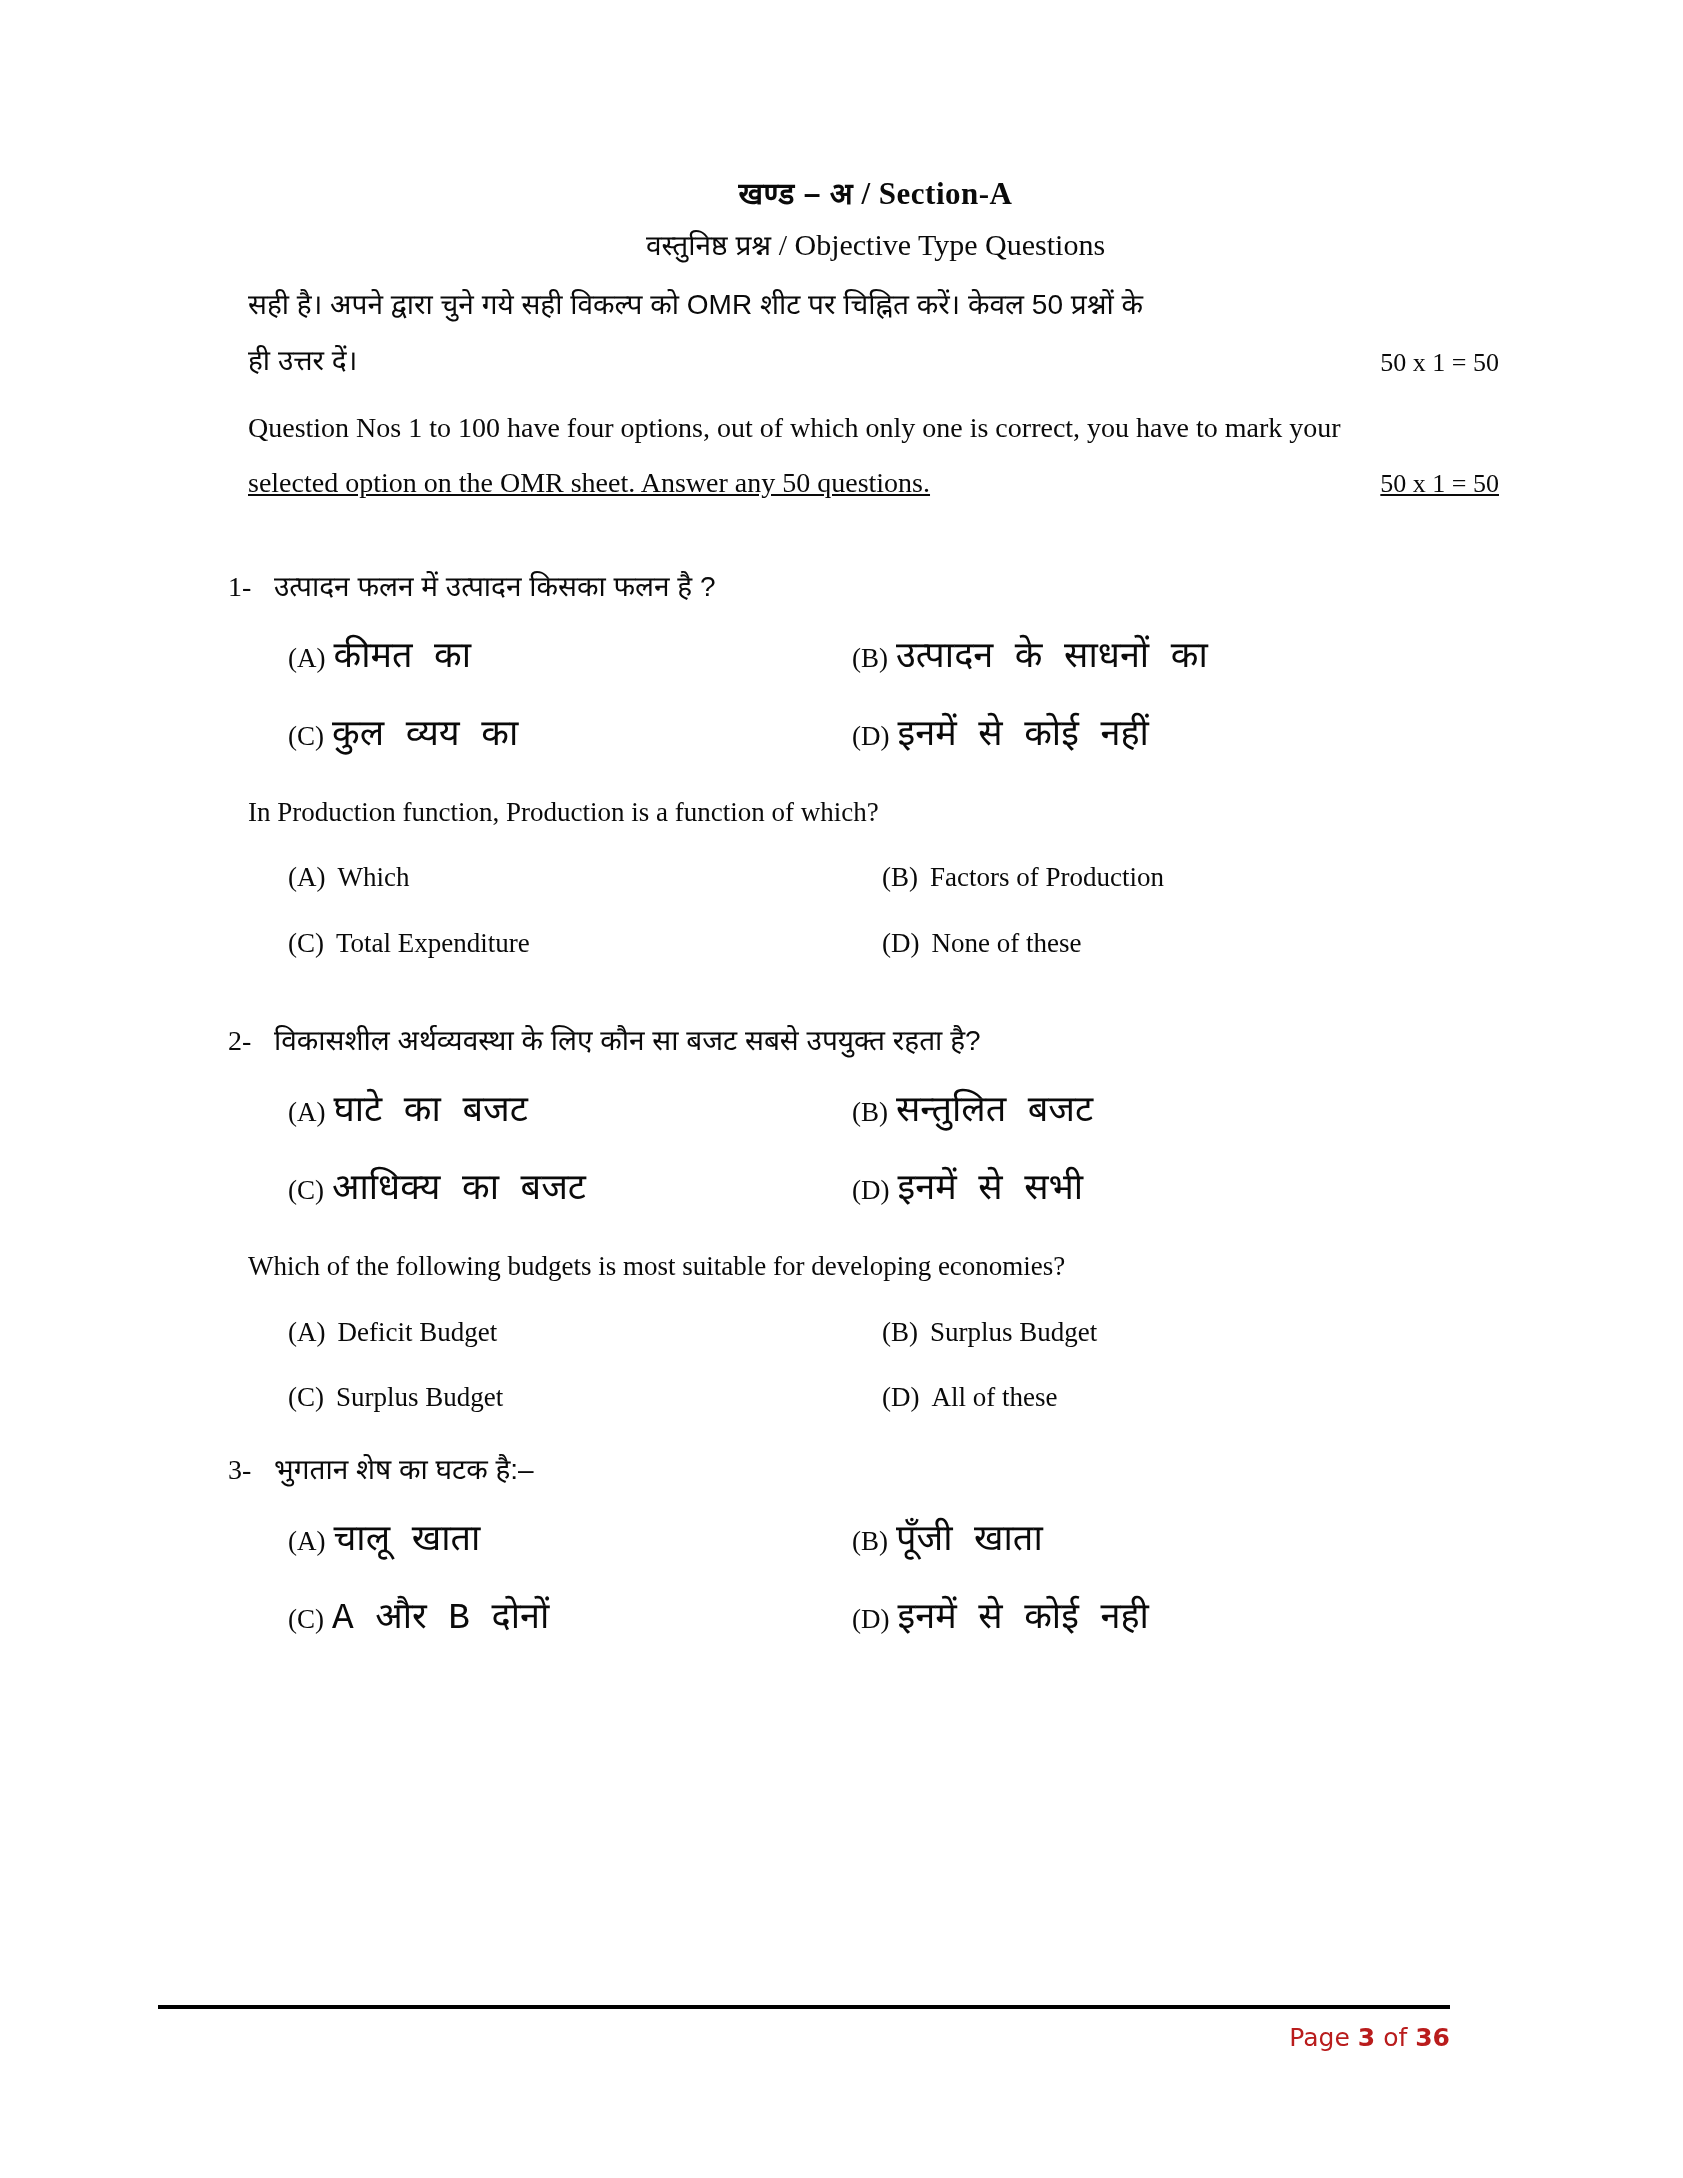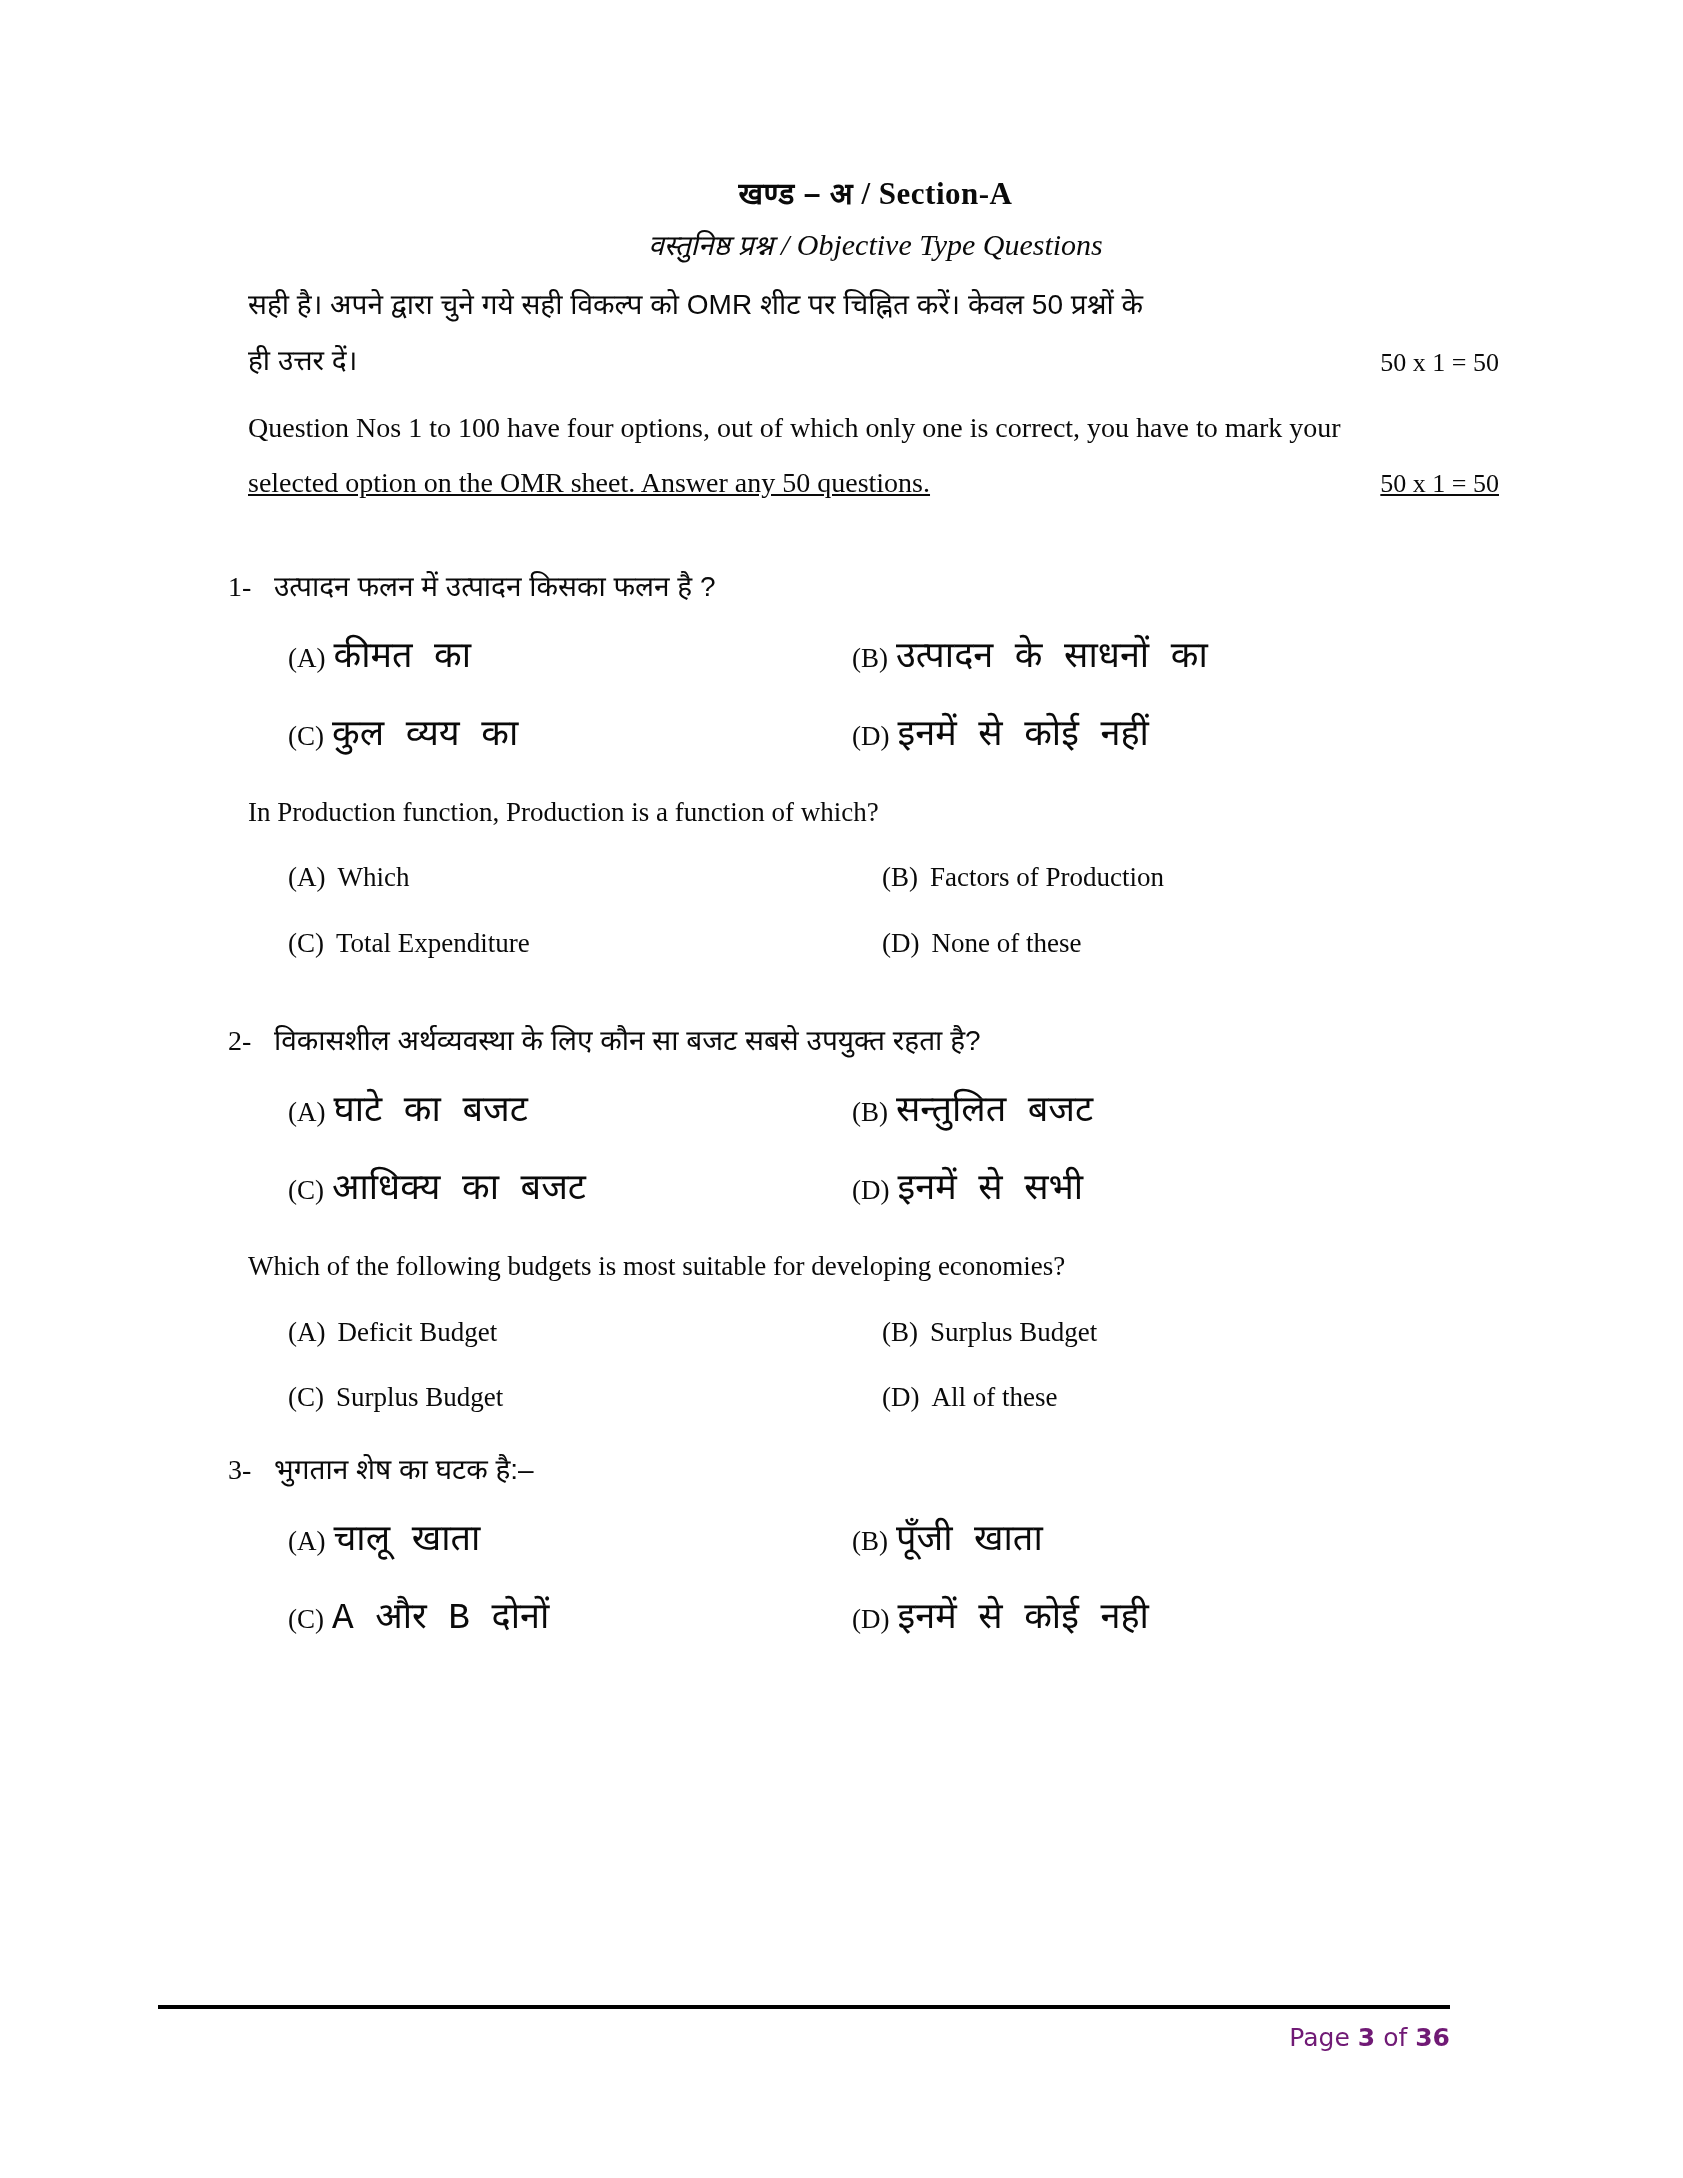--- a/index.html
+++ b/index.html
@@ -41,21 +41,20 @@
     line-height: 1.35;
   }
   .section-heading .devn { font-family: "Liberation Sans", "DejaVu Sans", sans-serif; font-weight: bold; font-size: 30px; }
 
   .subheading {
     text-align: center;
     font-size: 30px;
     margin: 0 0 12px 0;
     line-height: 1.35;
     font-weight: normal;
-    font-style: italic;
   }
   .subheading .devn { font-family: "Liberation Sans", "DejaVu Sans", sans-serif; font-size: 28px; }
 
   
   .instr-hi {
     font-family: "Liberation Sans", "DejaVu Sans", sans-serif;
     font-size: 28px;
     line-height: 2.0;
     text-align: justify;
     text-align-last: left;
@@ -159,21 +158,21 @@
   }
   .footer-rule {
     border-top: 4px solid #000000;
     width: 100%;
   }
   .footer-text {
     margin-top: 14px;
     text-align: right;
     font-family: "DejaVu Sans", "Liberation Sans", sans-serif;
     font-size: 25px;
-    color: #701a75;
+    color: #b91c1c;
   }
   .footer-text b { font-weight: bold; }
 </style>
 </head>
 <body>
 
 <div class="page">
 
   <div class="content">
 

